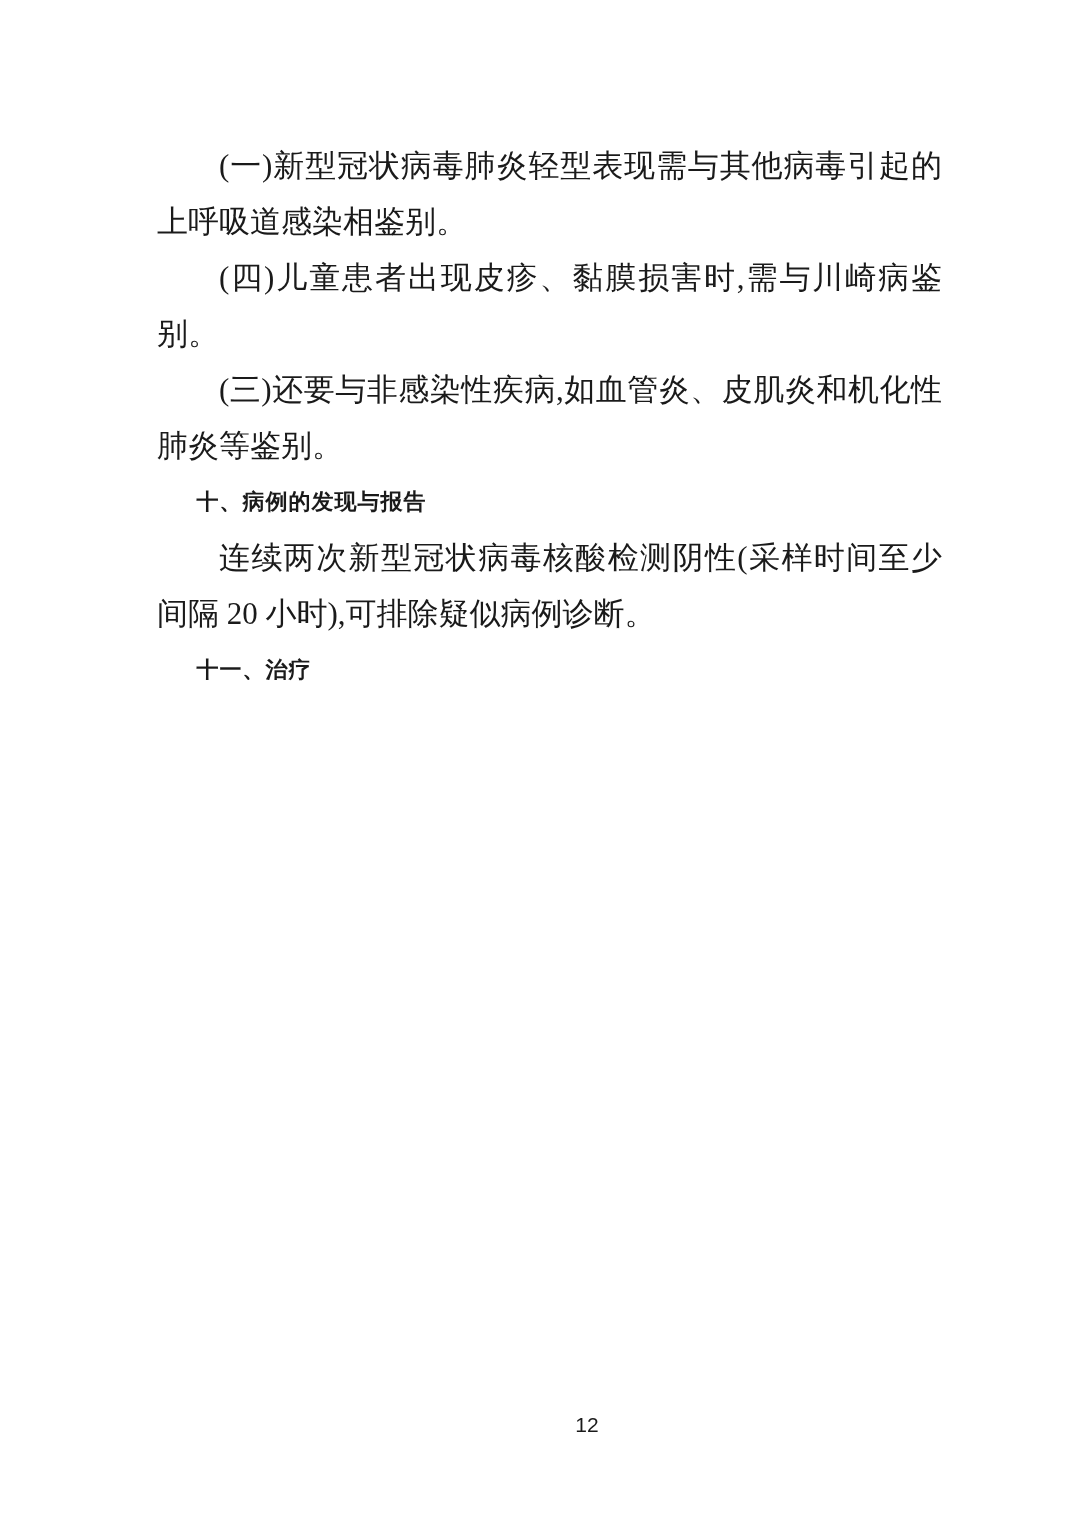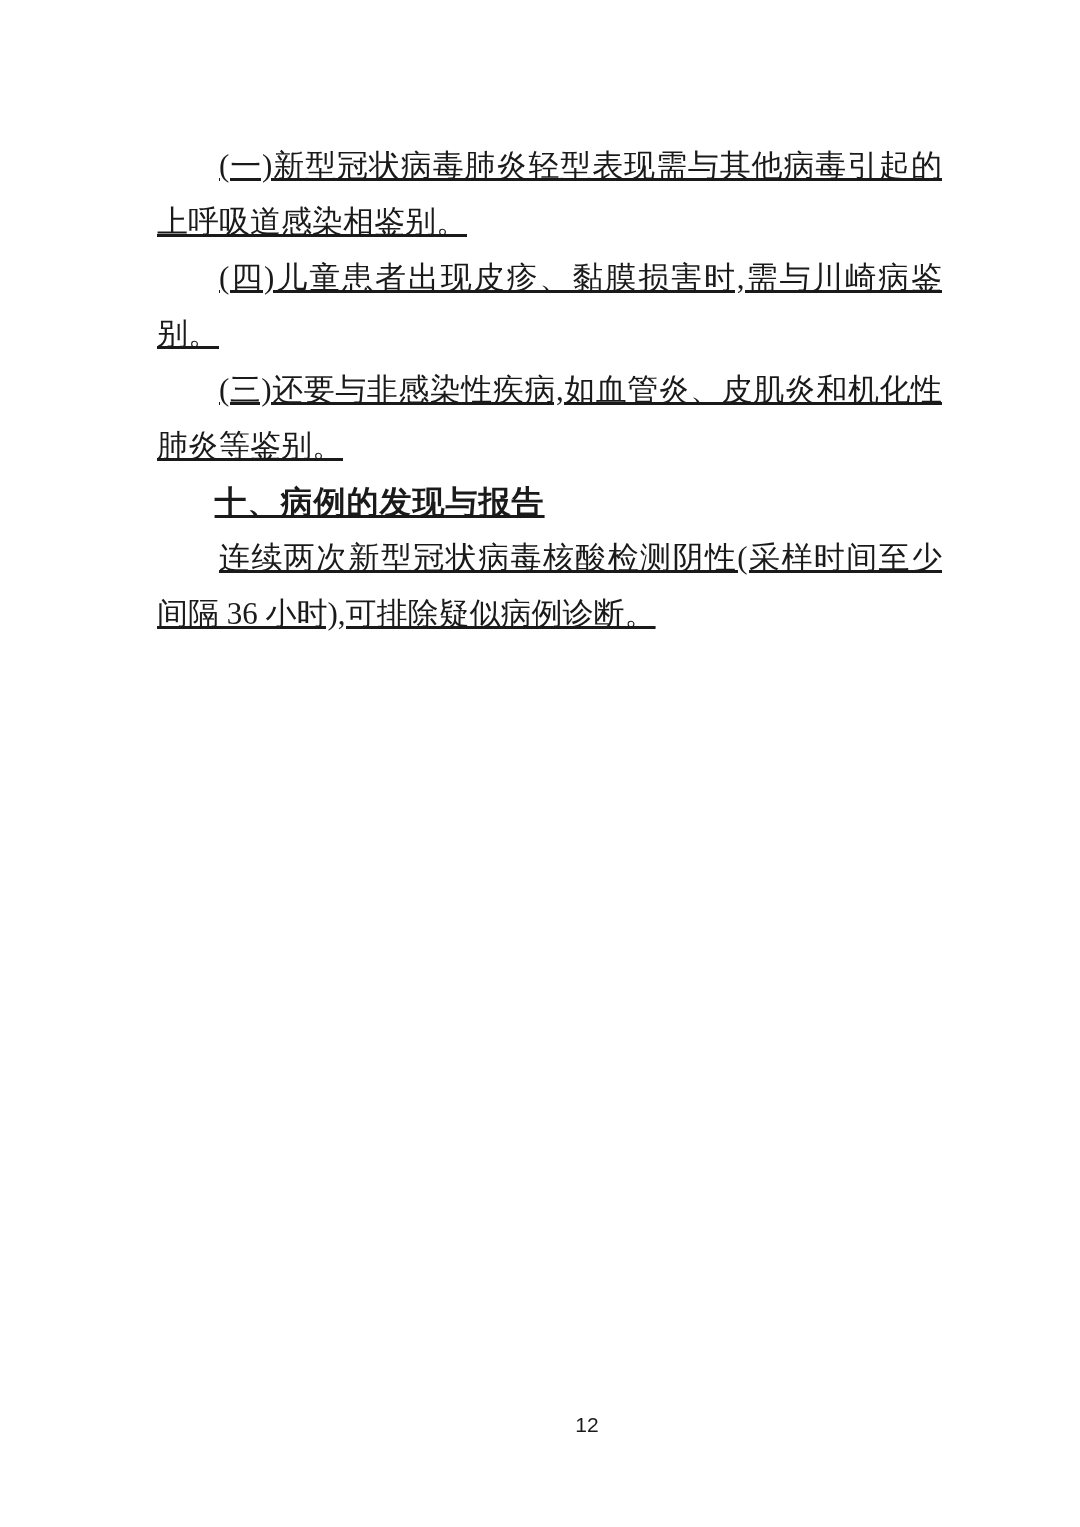--- a/index.html
+++ b/index.html
@@ -14,34 +14,33 @@
     background: #ffffff;
     overflow: hidden;
     font-family: "Liberation Serif", "DejaVu Serif", serif;
     color: #1a1a1a;
   }
   .content {
     position: absolute;
     left: 157px;
     top: 138px;
     width: 785px;
-    text-decoration: underline;
   }
   p.body {
     margin: 0;
     font-size: 31px;
     line-height: 56px;
     text-align: justify;
     text-justify: inter-ideograph;
     text-indent: 2em;
     word-break: break-all;
   }
   p.heading {
     margin: 0;
-    font-size: 32px;
+    font-size: 22px;
     line-height: 56px;
     font-weight: bold;
     font-family: "Liberation Sans", "DejaVu Sans", sans-serif;
     text-indent: 1.8em;
     letter-spacing: 1px;
   }
   .page-number {
     position: absolute;
     top: 1412px;
     left: 0;
@@ -56,16 +55,17 @@
 </style>
 </head>
 <body>
 
 <div class="page">
   <div class="content">
     <p class="body">(一)新型冠状病毒肺炎轻型表现需与其他病毒引起的上呼吸道感染相鉴别。</p>
     <p class="body">(四)儿童患者出现皮疹、黏膜损害时,需与川崎病鉴别。</p>
     <p class="body">(三)还要与非感染性疾病,如血管炎、皮肌炎和机化性肺炎等鉴别。</p>
     <p class="heading">十、病例的发现与报告</p>
-    <p class="body">连续两次新型冠状病毒核酸检测阴性(采样时间至少间隔 36 小时),可排除疑似病例诊断。</p>
+    <p class="body">连续两次新型冠状病毒核酸检测阴性(采样时间至少间隔 20 小时),可排除疑似病例诊断。</p>
+    <p class="heading">十一、治疗</p>
   </div>
   <div class="page-number">12</div>
 </div>
 
 </body></html>

